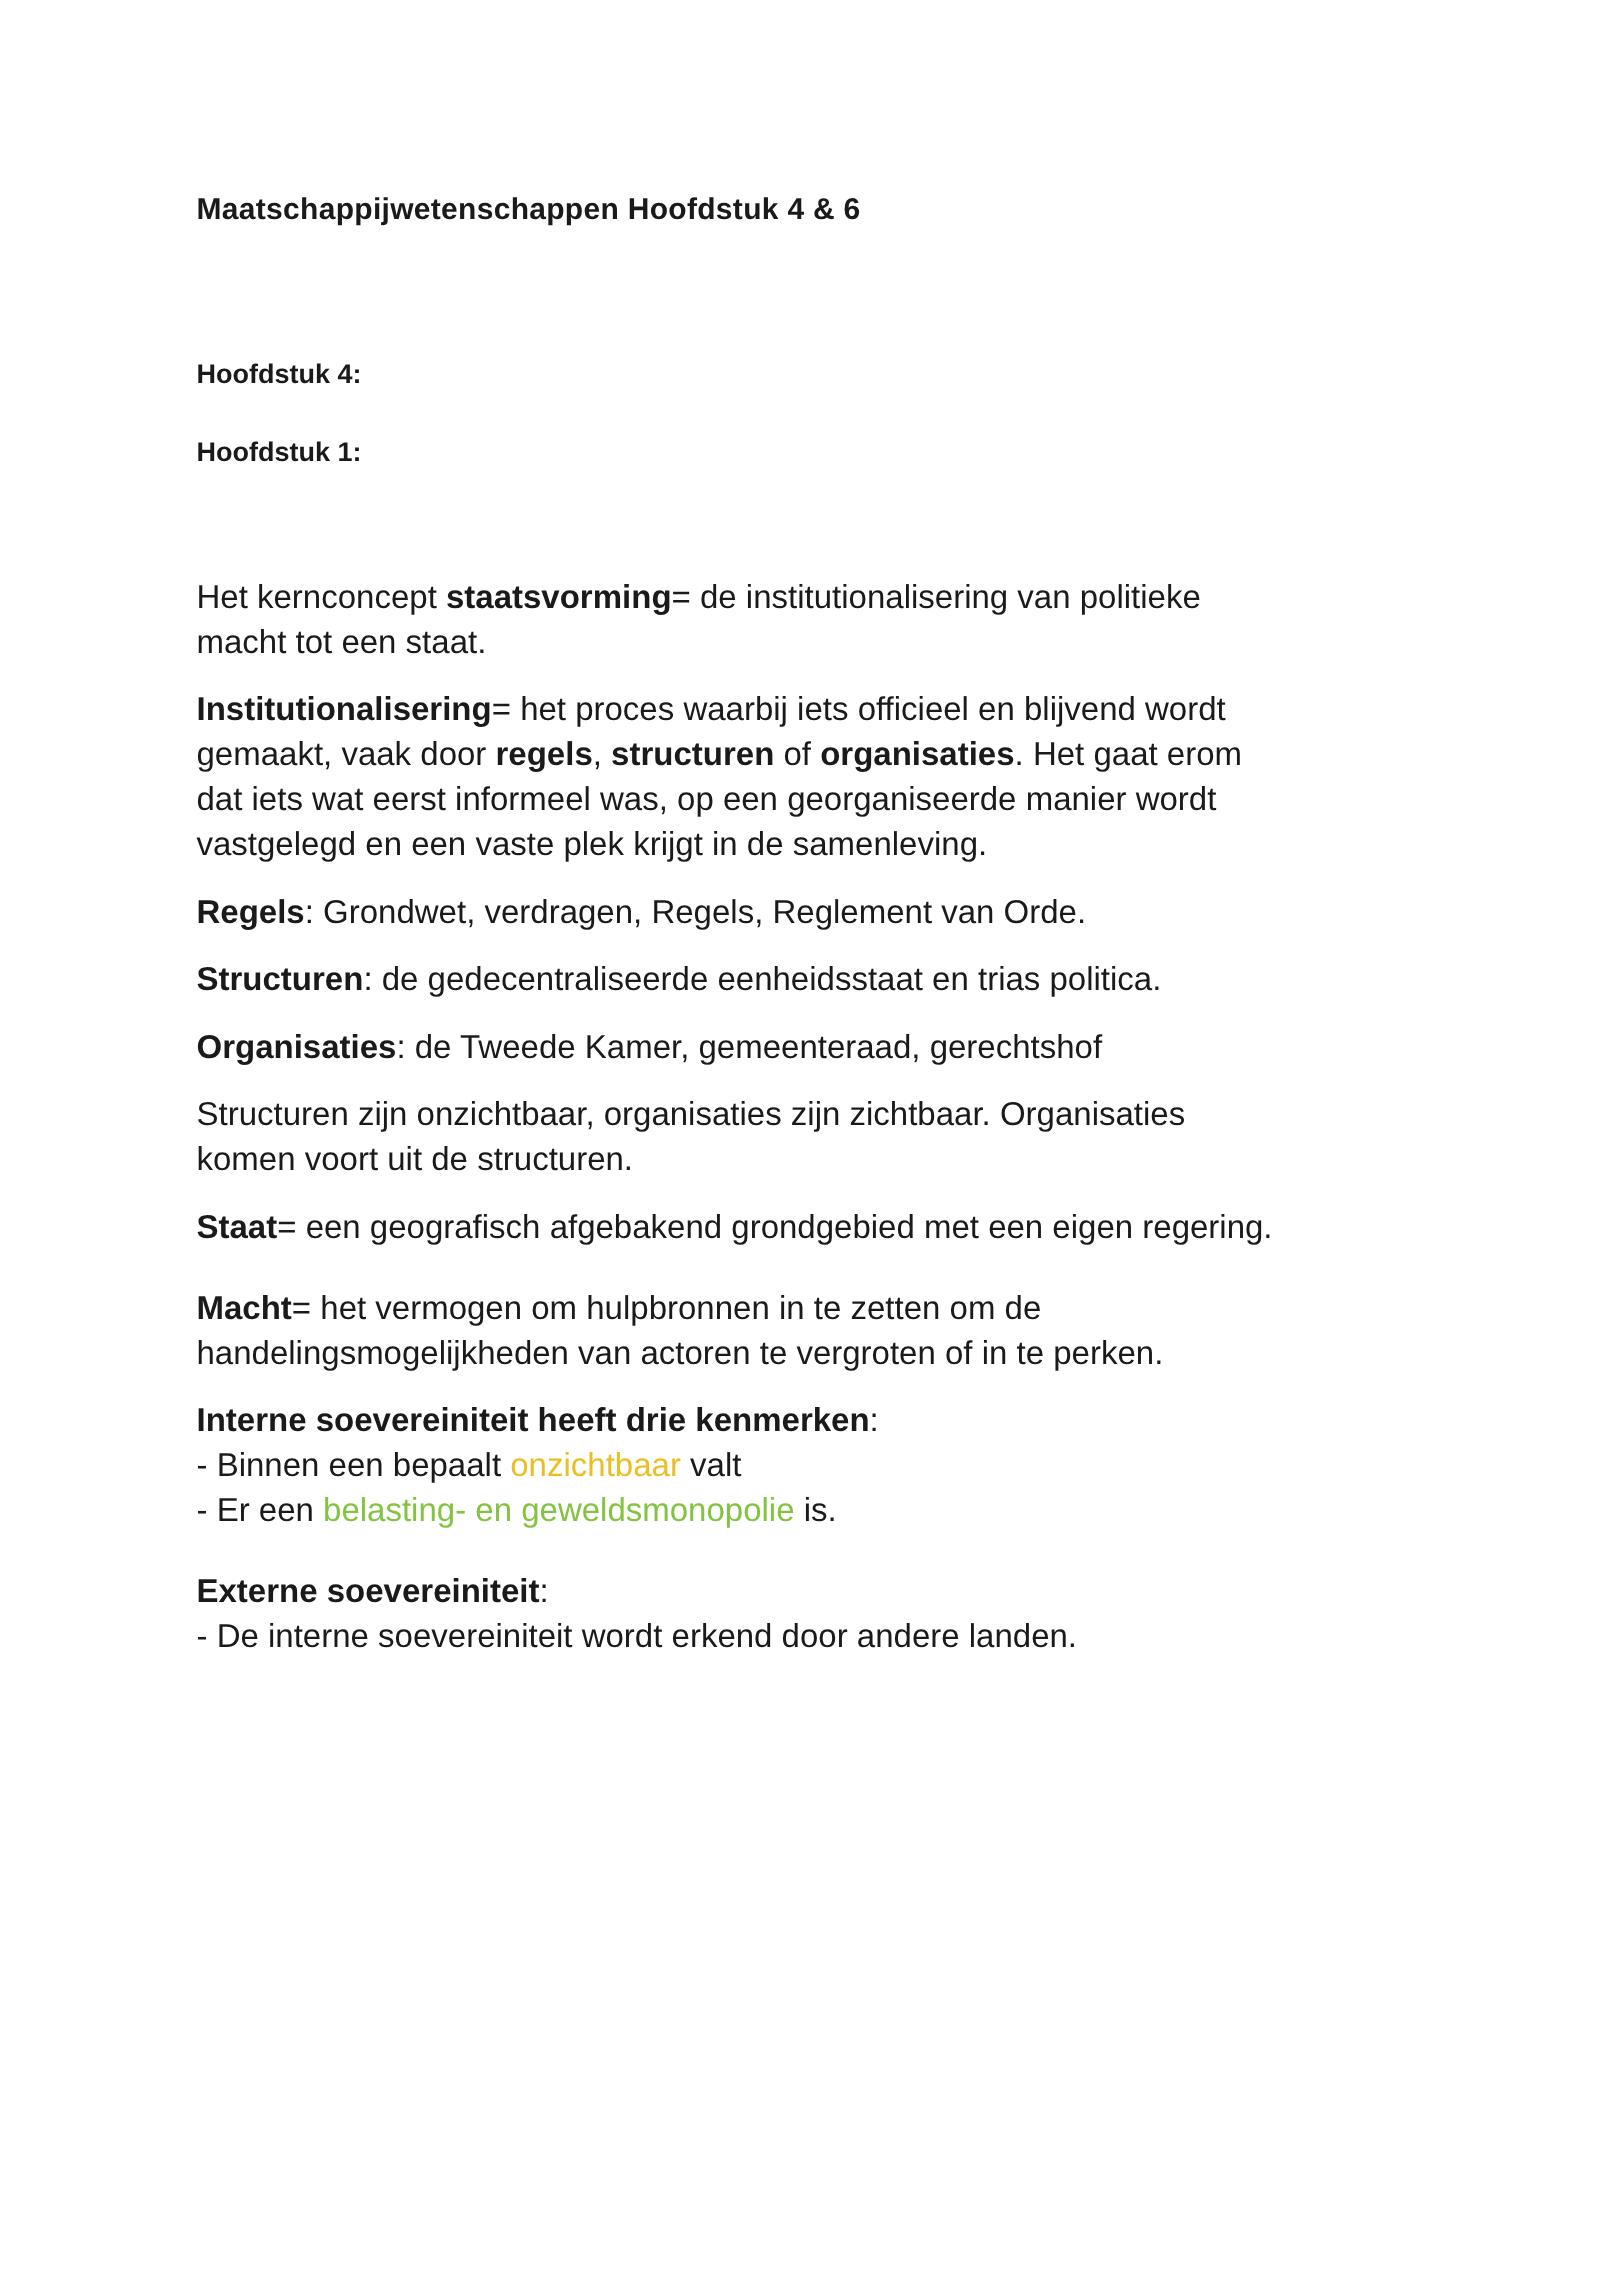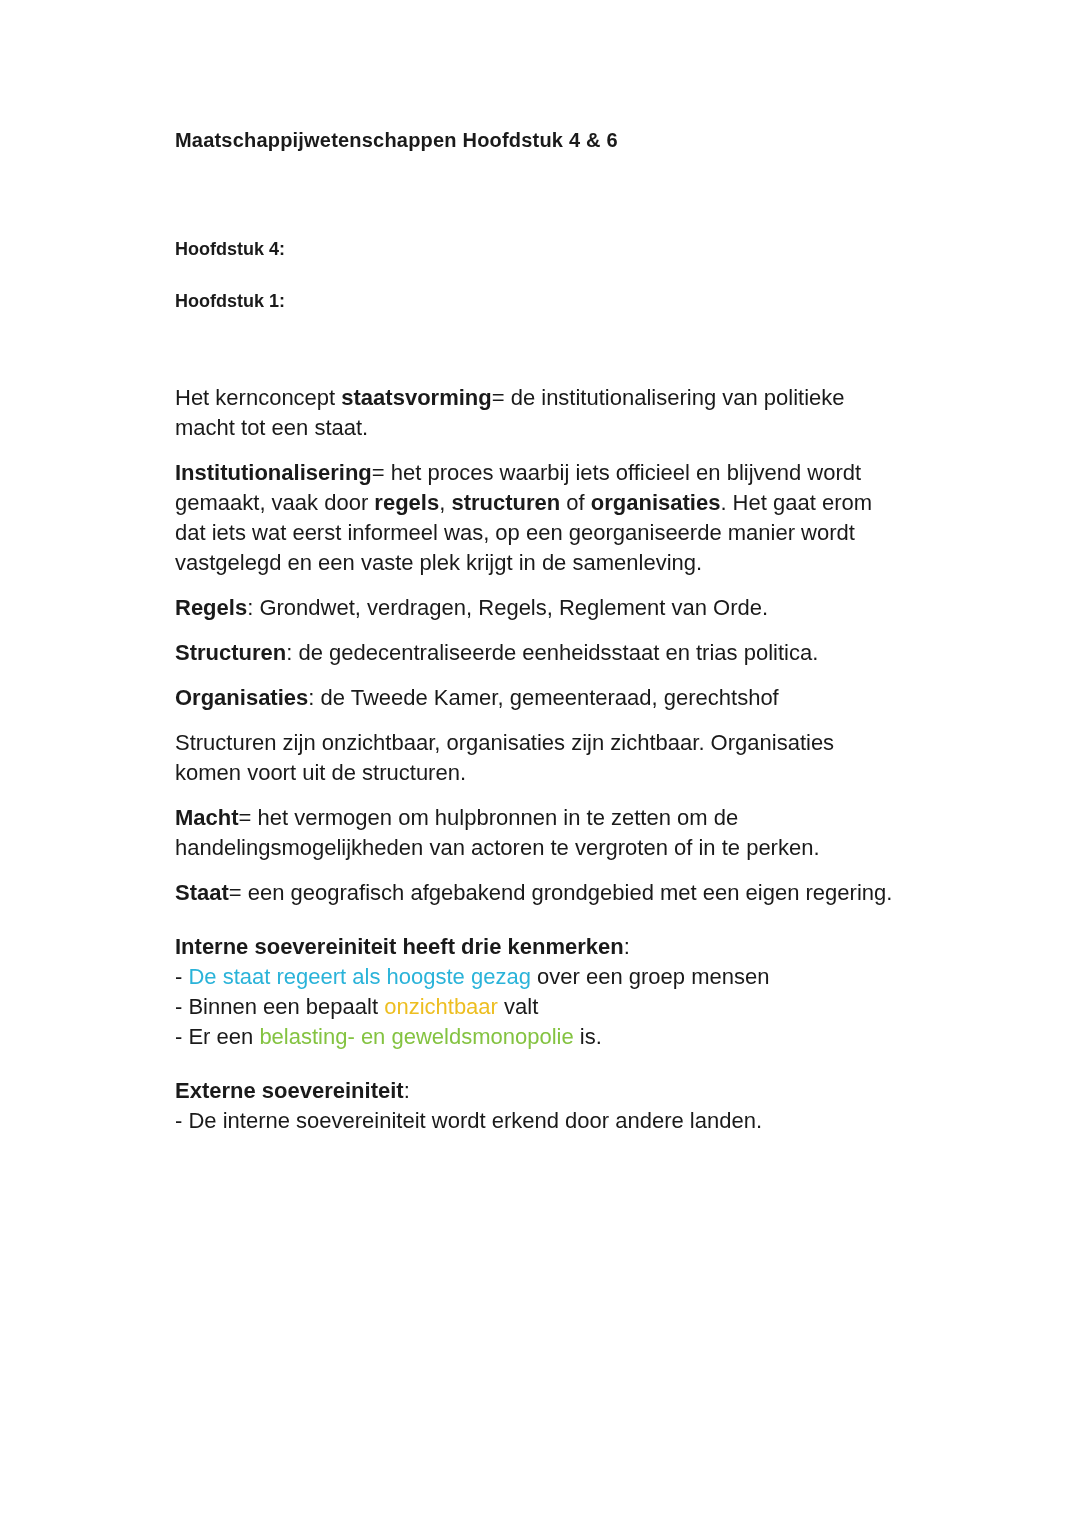--- a/index.html
+++ b/index.html
@@ -9,21 +9,20 @@
     min-height: 1527px;
     font-family: "Liberation Sans", sans-serif;
     color: var(--text, #1a1a1a);
     -webkit-font-smoothing: antialiased;
   }
   .page {
     width: 980px;
     min-height: 1527px;
     padding: 128px 130px 60px 131px;
     background: var(--bg, #ffffff);
-    margin-left: 44px;
   }
   .title {
     font-size: 20px;
     line-height: 24px;
     font-weight: 700;
     letter-spacing: 0.2px;
     margin-bottom: 86px;
   }
   .heading {
     font-size: 18px;
@@ -62,27 +61,26 @@
   <p class="block"><span class="b">Institutionalisering</span><span>= het proces waarbij iets officieel en blijvend wordt gemaakt, vaak door </span><span class="b">regels</span><span>, </span><span class="b">structuren</span><span> of </span><span class="b">organisaties</span><span>. Het gaat erom dat iets wat eerst informeel was, op een georganiseerde manier wordt vastgelegd en een vaste plek krijgt in de samenleving.</span></p>
 
   <p class="block"><span class="b">Regels</span><span>: Grondwet, verdragen, Regels, Reglement van Orde.</span></p>
 
   <p class="block"><span class="b">Structuren</span><span>: de gedecentraliseerde eenheidsstaat en trias politica.</span></p>
 
   <p class="block"><span class="b">Organisaties</span><span>: de Tweede Kamer, gemeenteraad, gerechtshof</span></p>
 
   <p class="block"><span>Structuren zijn onzichtbaar, organisaties zijn zichtbaar. Organisaties komen voort uit de structuren.</span></p>
 
+  <p class="block mb-lg"><span class="b">Staat</span><span>= een geografisch afgebakend grondgebied met een eigen regering.</span></p>
+
   <p class="block"><span class="b">Macht</span><span>= het vermogen om hulpbronnen in te zetten om de handelingsmogelijkheden van actoren te vergroten of in te perken.</span></p>
-
-  <p class="block mb-lg"><span class="b">Staat</span><span>= een geografisch afgebakend grondgebied met een eigen regering.</span></p>
 
   <div class="block mb-lg">
     <span class="line"><span class="b">Interne soevereiniteit heeft drie kenmerken</span><span>:</span></span>
-    <span class="line"><span>- </span><span class="c-cyan">De staat regeert als hoogste gezag</span><span> over een groep mensen</span></span>
     <span class="line"><span>- Binnen een bepaalt </span><span class="c-yellow">onzichtbaar</span><span> valt</span></span>
     <span class="line"><span>- Er een </span><span class="c-green">belasting- en geweldsmonopolie</span><span> is.</span></span>
   </div>
 
   <div class="block">
     <span class="line"><span class="b">Externe soevereiniteit</span><span>:</span></span>
     <span class="line"><span>- De interne soevereiniteit wordt erkend door andere landen.</span></span>
   </div>
 
 </div>

